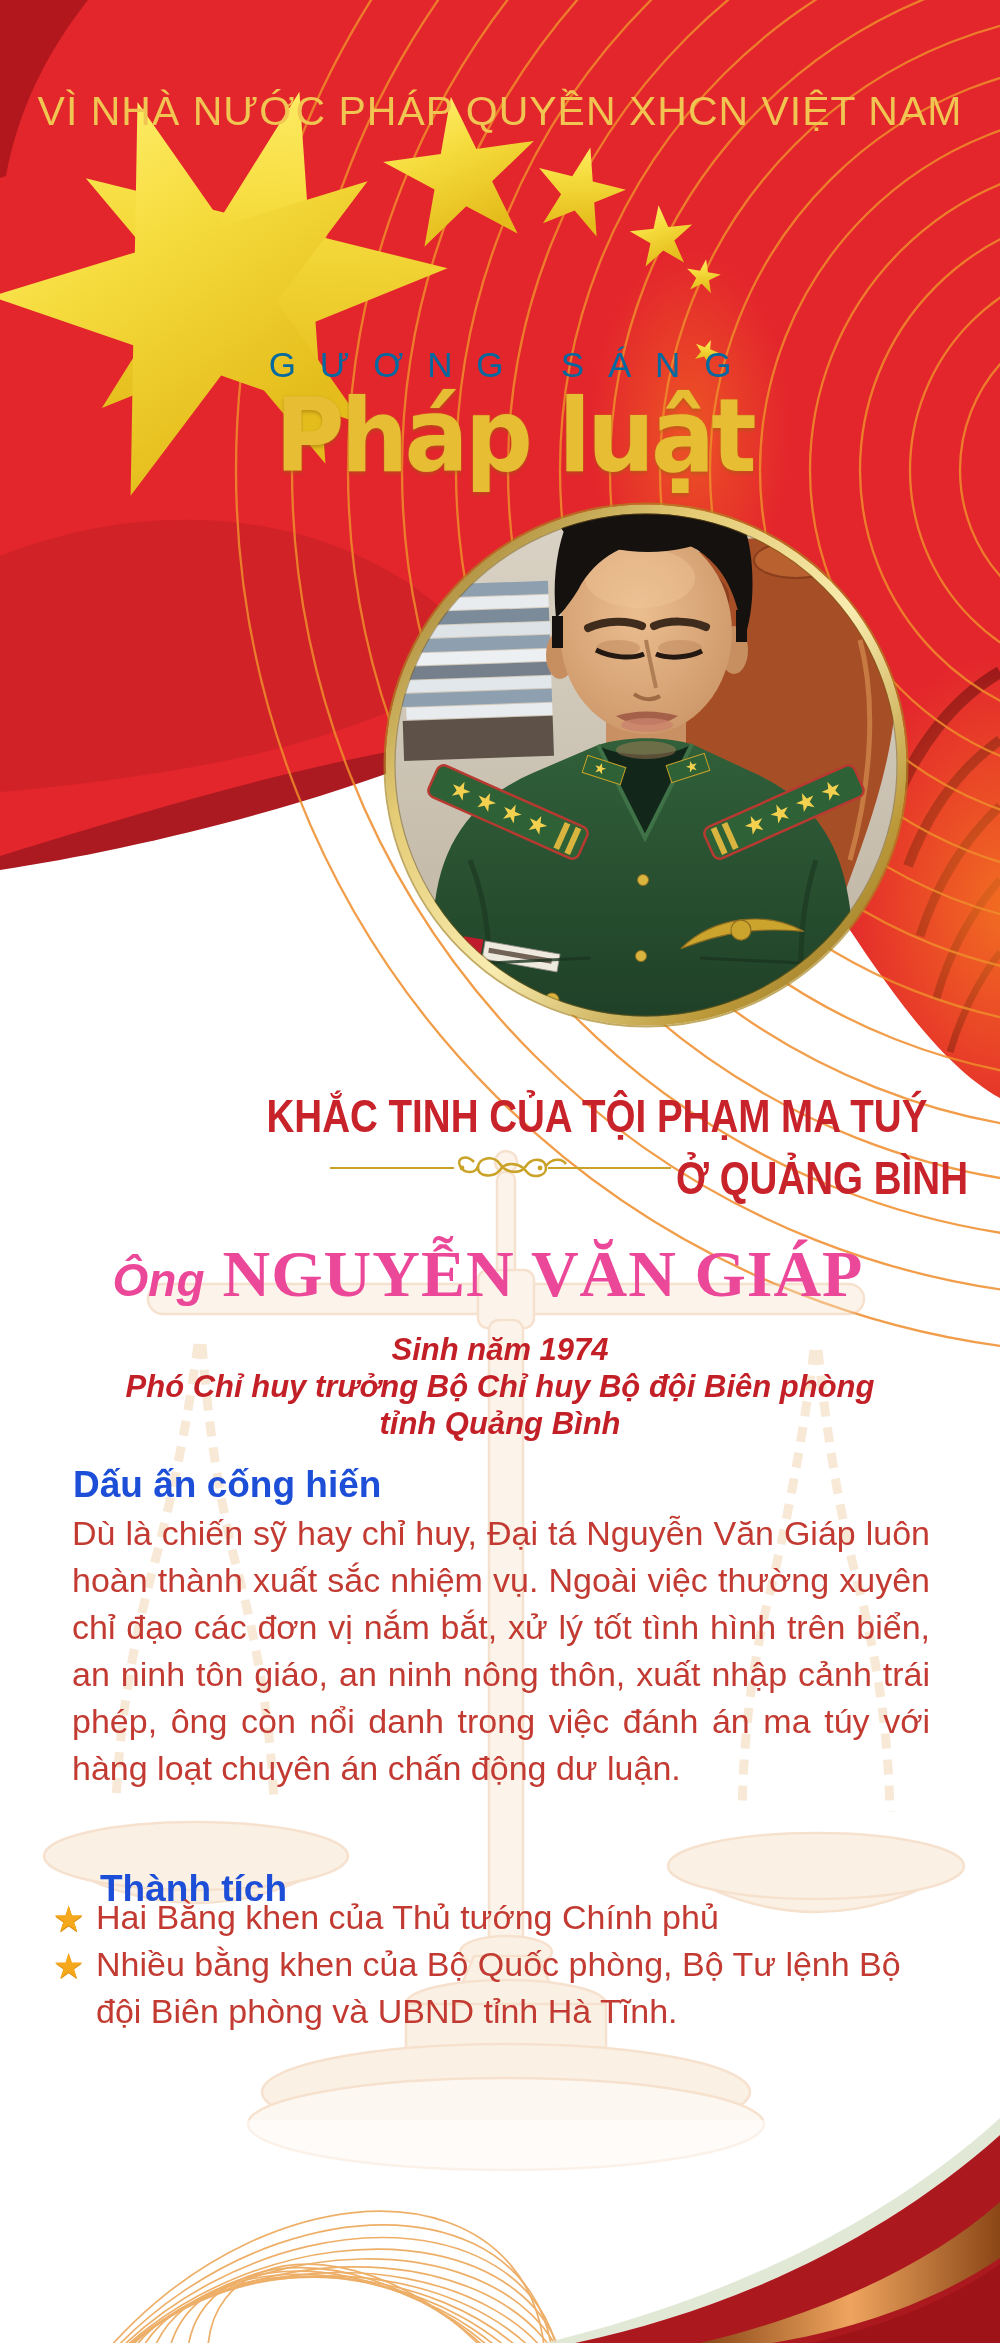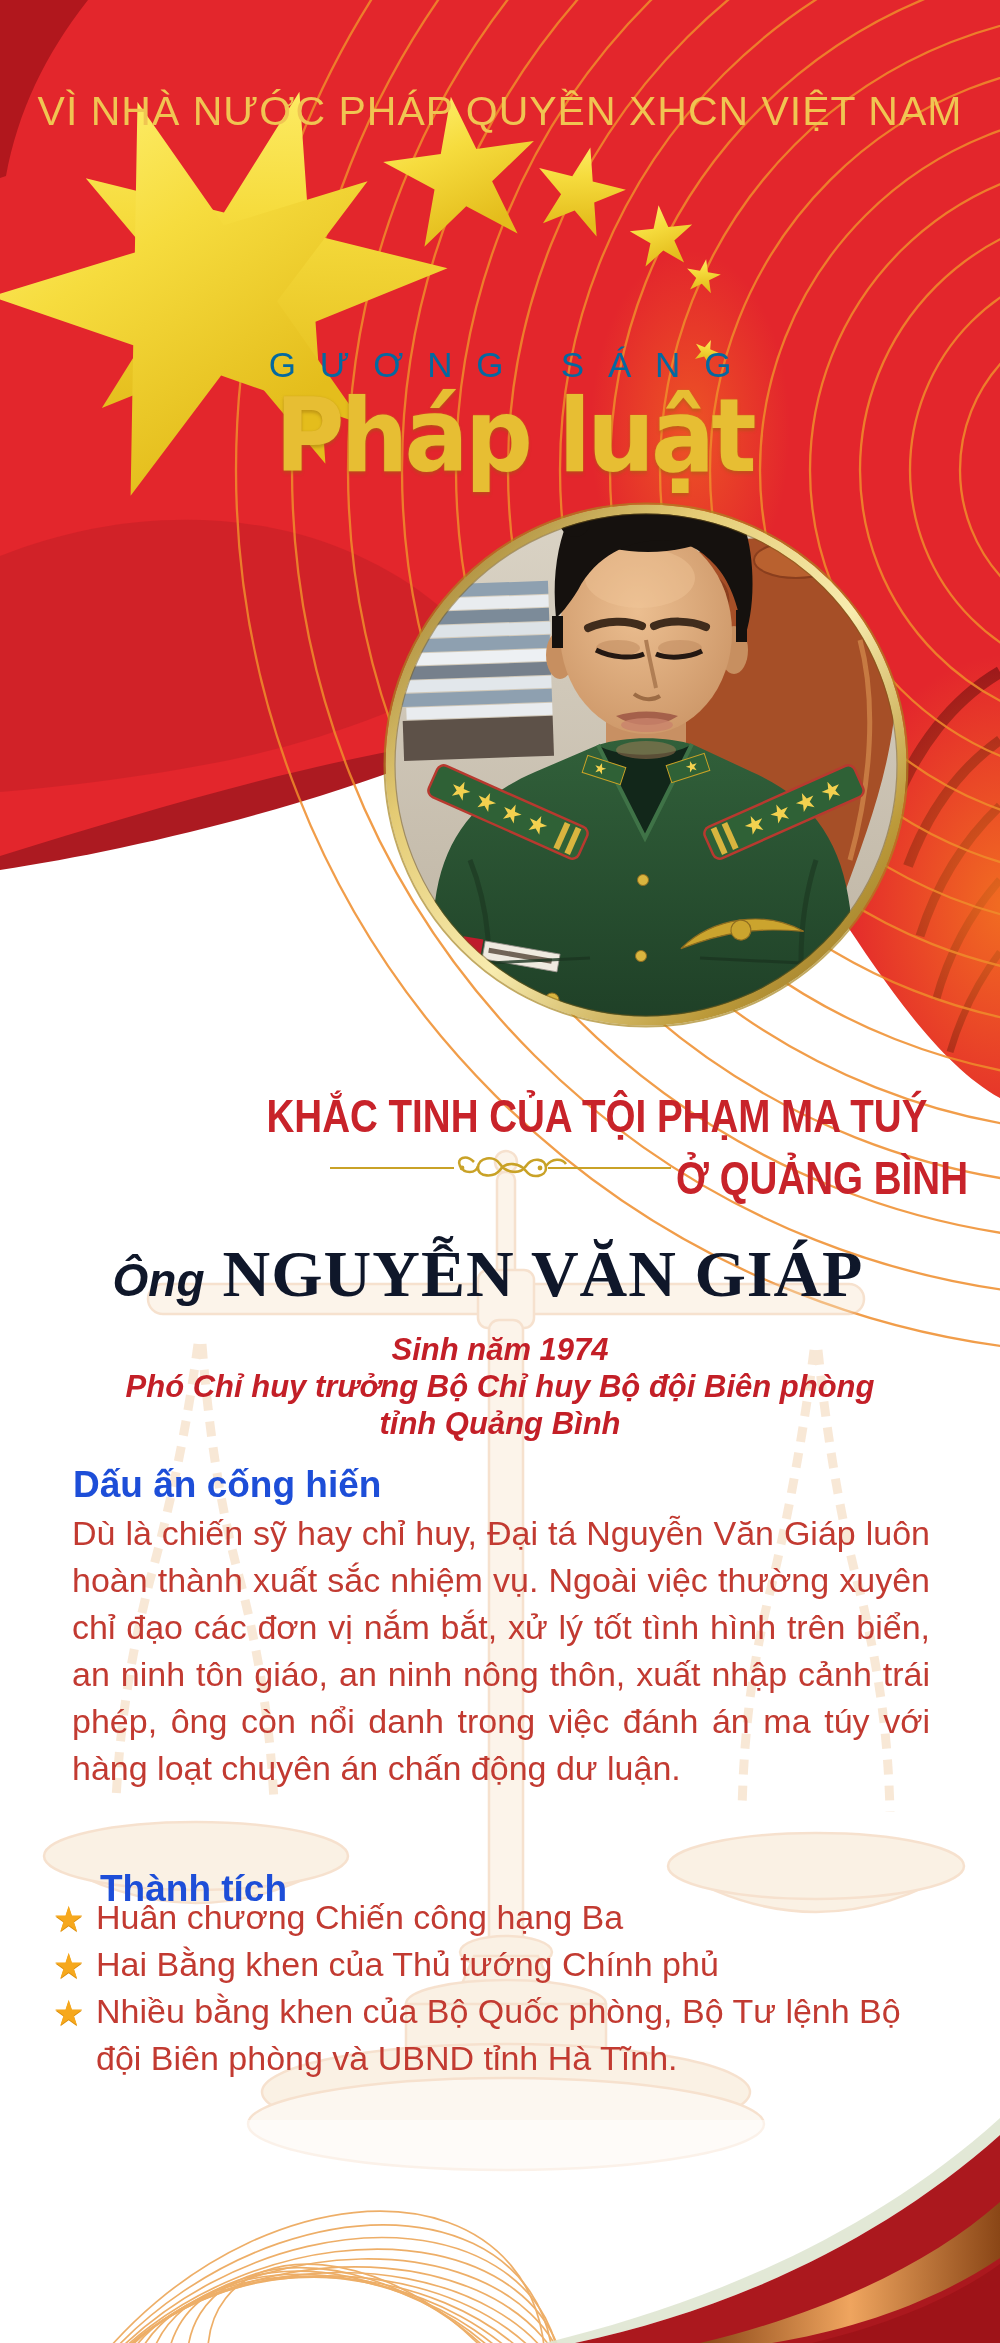--- a/index.html
+++ b/index.html
@@ -30,21 +30,21 @@
     text-shadow:0 3px 3px rgba(146,100,12,.35), 0 0 2px rgba(190,150,30,.6);
   }
   .headline{left:24px;right:0;text-align:right;color:#C8232A;font-weight:700;}
   .headline span{display:inline-block;transform:scaleX(.82);transform-origin:center;
     font-size:47px;letter-spacing:0;}
   .headline.l1{top:1040px;}
   .headline.l2{top:1102px;}
   .divider{position:absolute;left:328px;top:1146px;z-index:2;}
   .name-row{
     top:1188px;left:0;right:24px;display:flex;justify-content:center;
-    align-items:baseline;gap:18px;color:#0f172a;
+    align-items:baseline;gap:18px;color:#ec4899;
   }
   .name-prefix{font-size:46px;font-weight:700;font-style:italic;}
   .name-main{font-family:"Liberation Serif",serif;font-size:66px;font-weight:700;letter-spacing:1px;}
   .person-sub{
     top:1283px;left:0;right:0;text-align:center;color:#C31F27;
     font-size:31px;font-weight:700;font-style:italic;line-height:37px;
   }
   .sec-heading{color:#1d4ed8;font-size:37px;font-weight:700;}
   .contrib-heading{left:73px;top:1416px;}
   .contrib-body{
@@ -376,21 +376,20 @@
 </div>
 
 <div class="txt sec-heading contrib-heading">Dấu ấn cống hiến</div>
 <div class="txt contrib-body">Dù là chiến sỹ hay chỉ huy, Đại tá Nguyễn Văn Giáp luôn hoàn thành xuất sắc nhiệm vụ. Ngoài việc thường xuyên chỉ đạo các đơn vị nắm bắt, xử lý tốt tình hình trên biển, an ninh tôn giáo, an ninh nông thôn, xuất nhập cảnh trái phép, ông còn nổi danh trong việc đánh án ma túy với hàng loạt chuyên án chấn động dư luận.</div>
 
 <div class="txt sec-heading achv-heading">Thành tích</div>
 <div class="txt achv-list">
   <ul>
     <li>
       <span class="star-bullet">★</span>
-      <span>Huân chương Chiến công hạng Ba</span>
     </li>
     <li>
       <span class="star-bullet">★</span>
       <span>Hai Bằng khen của Thủ tướng Chính phủ</span>
     </li>
     <li>
       <span class="star-bullet">★</span>
       <span>Nhiều bằng khen của Bộ Quốc phòng, Bộ Tư lệnh Bộ đội Biên phòng và UBND tỉnh Hà Tĩnh.</span>
     </li>
   </ul>

